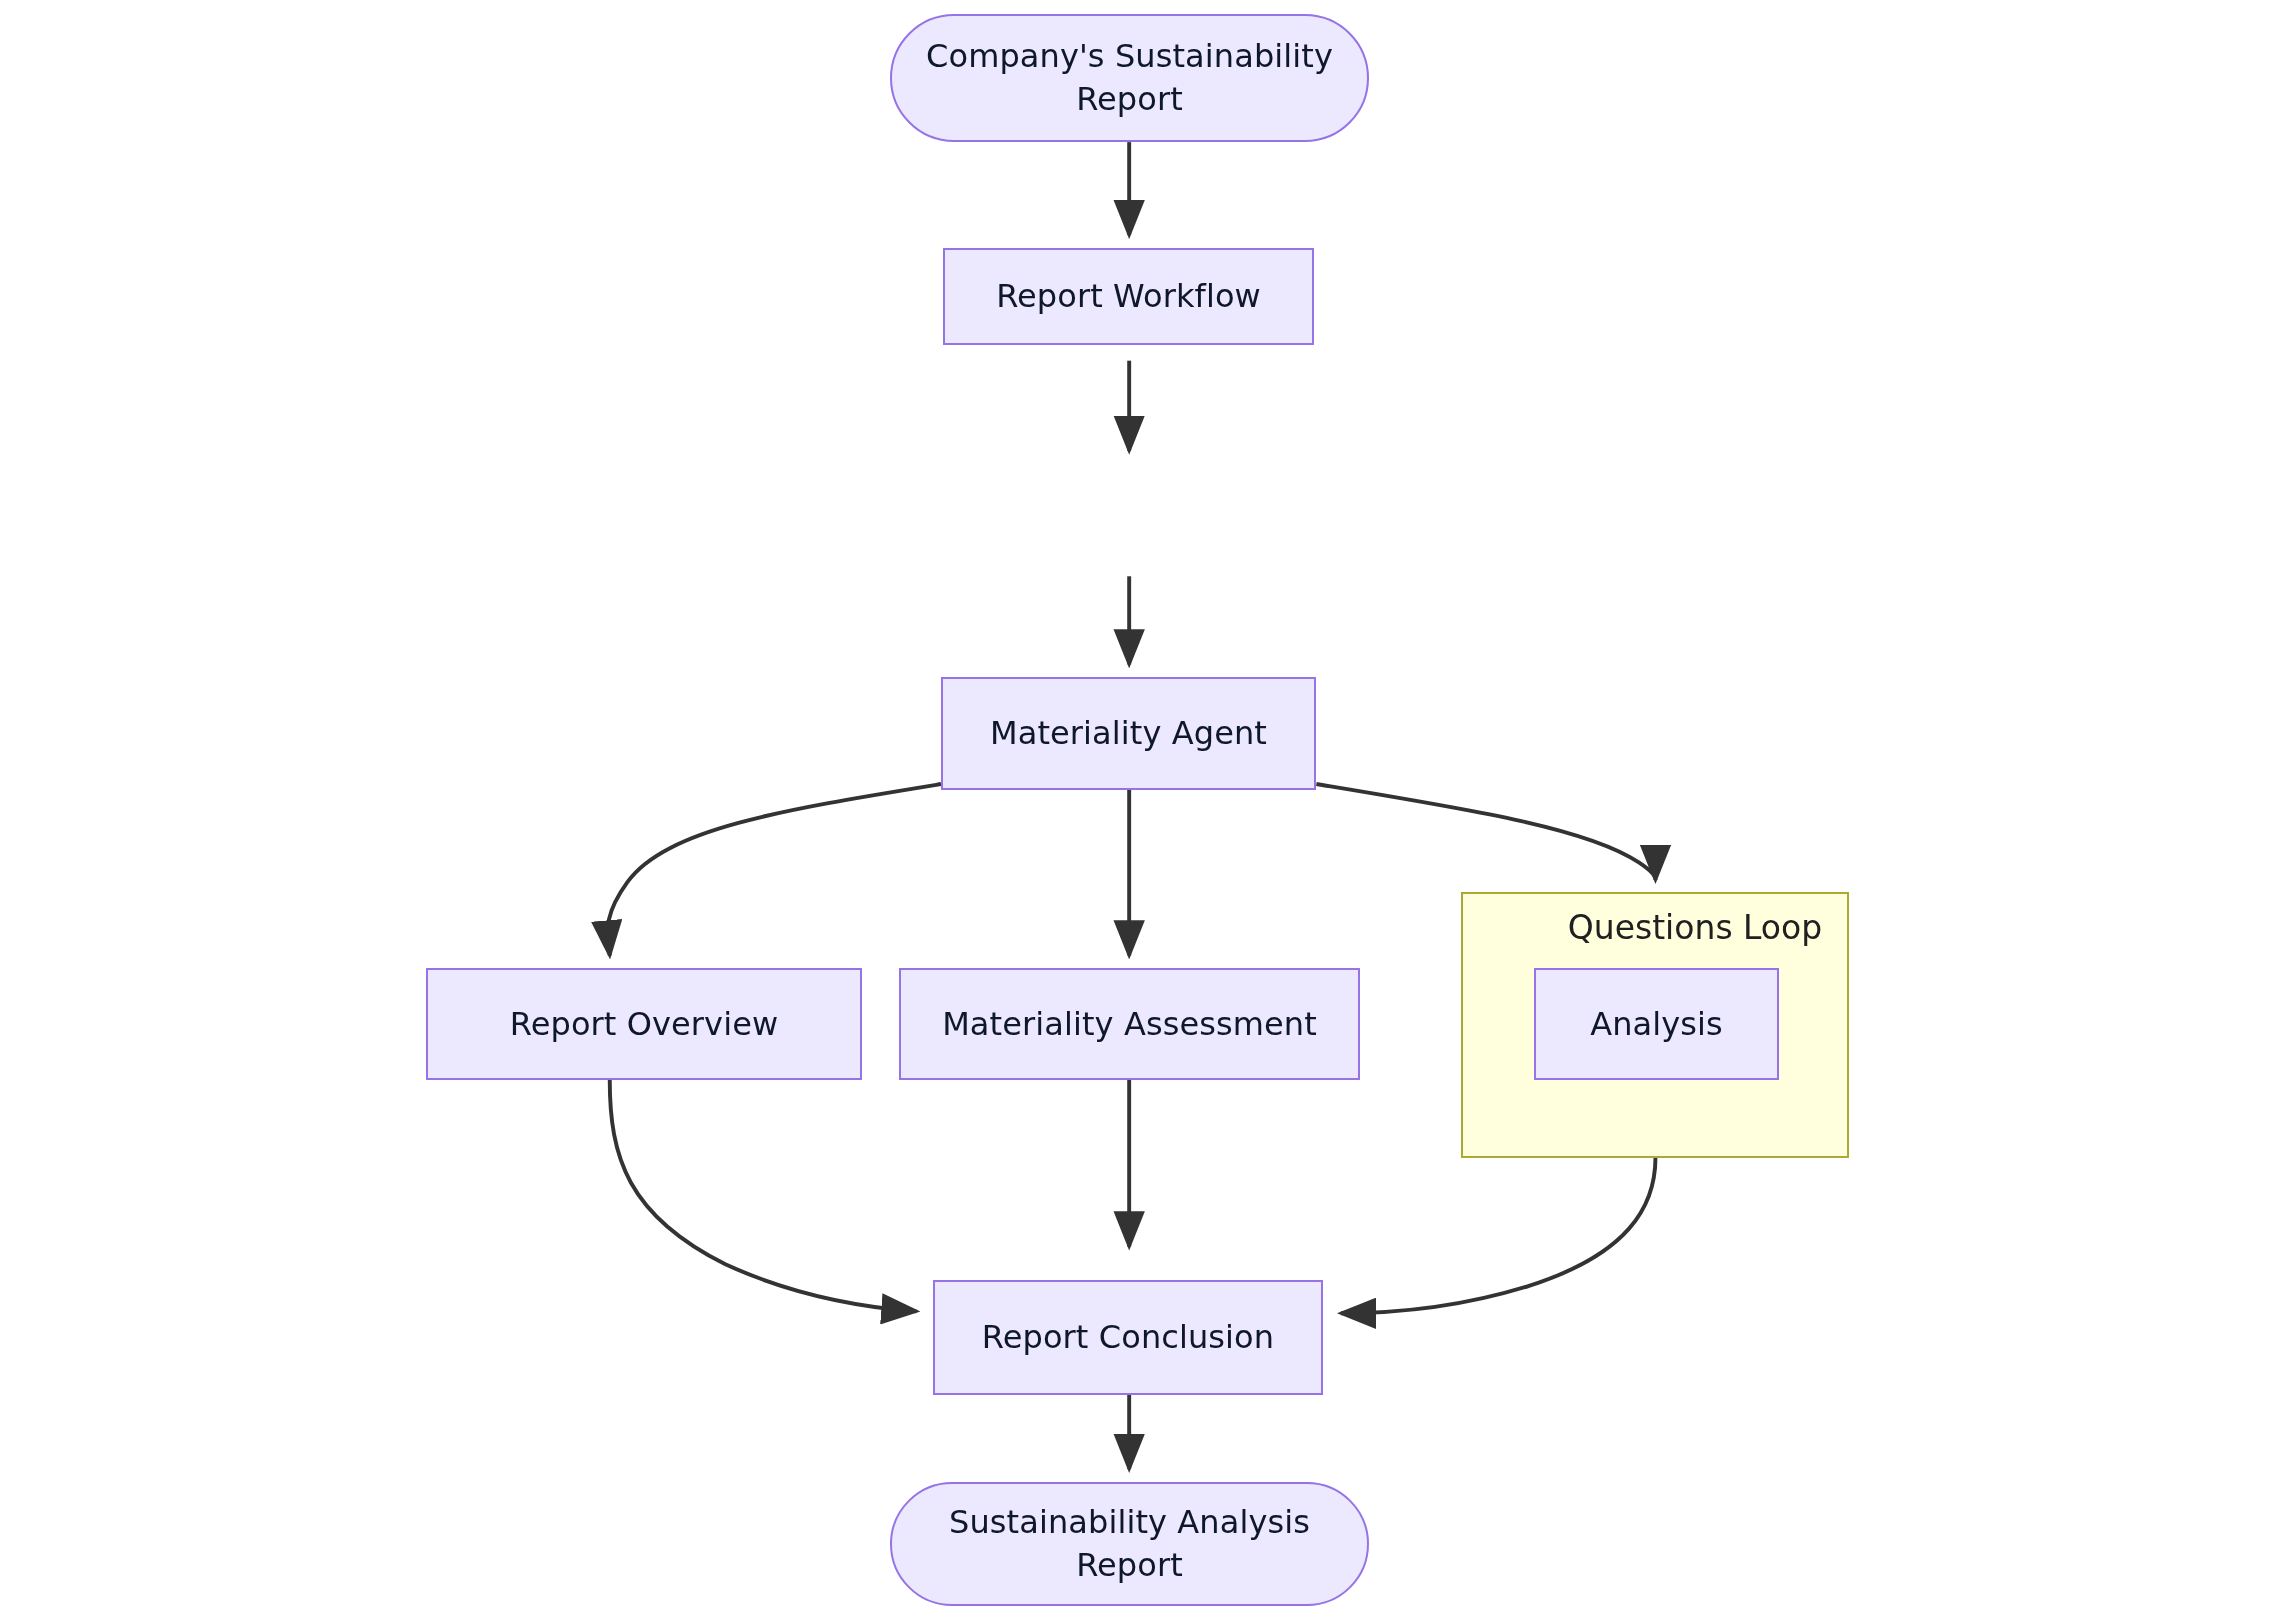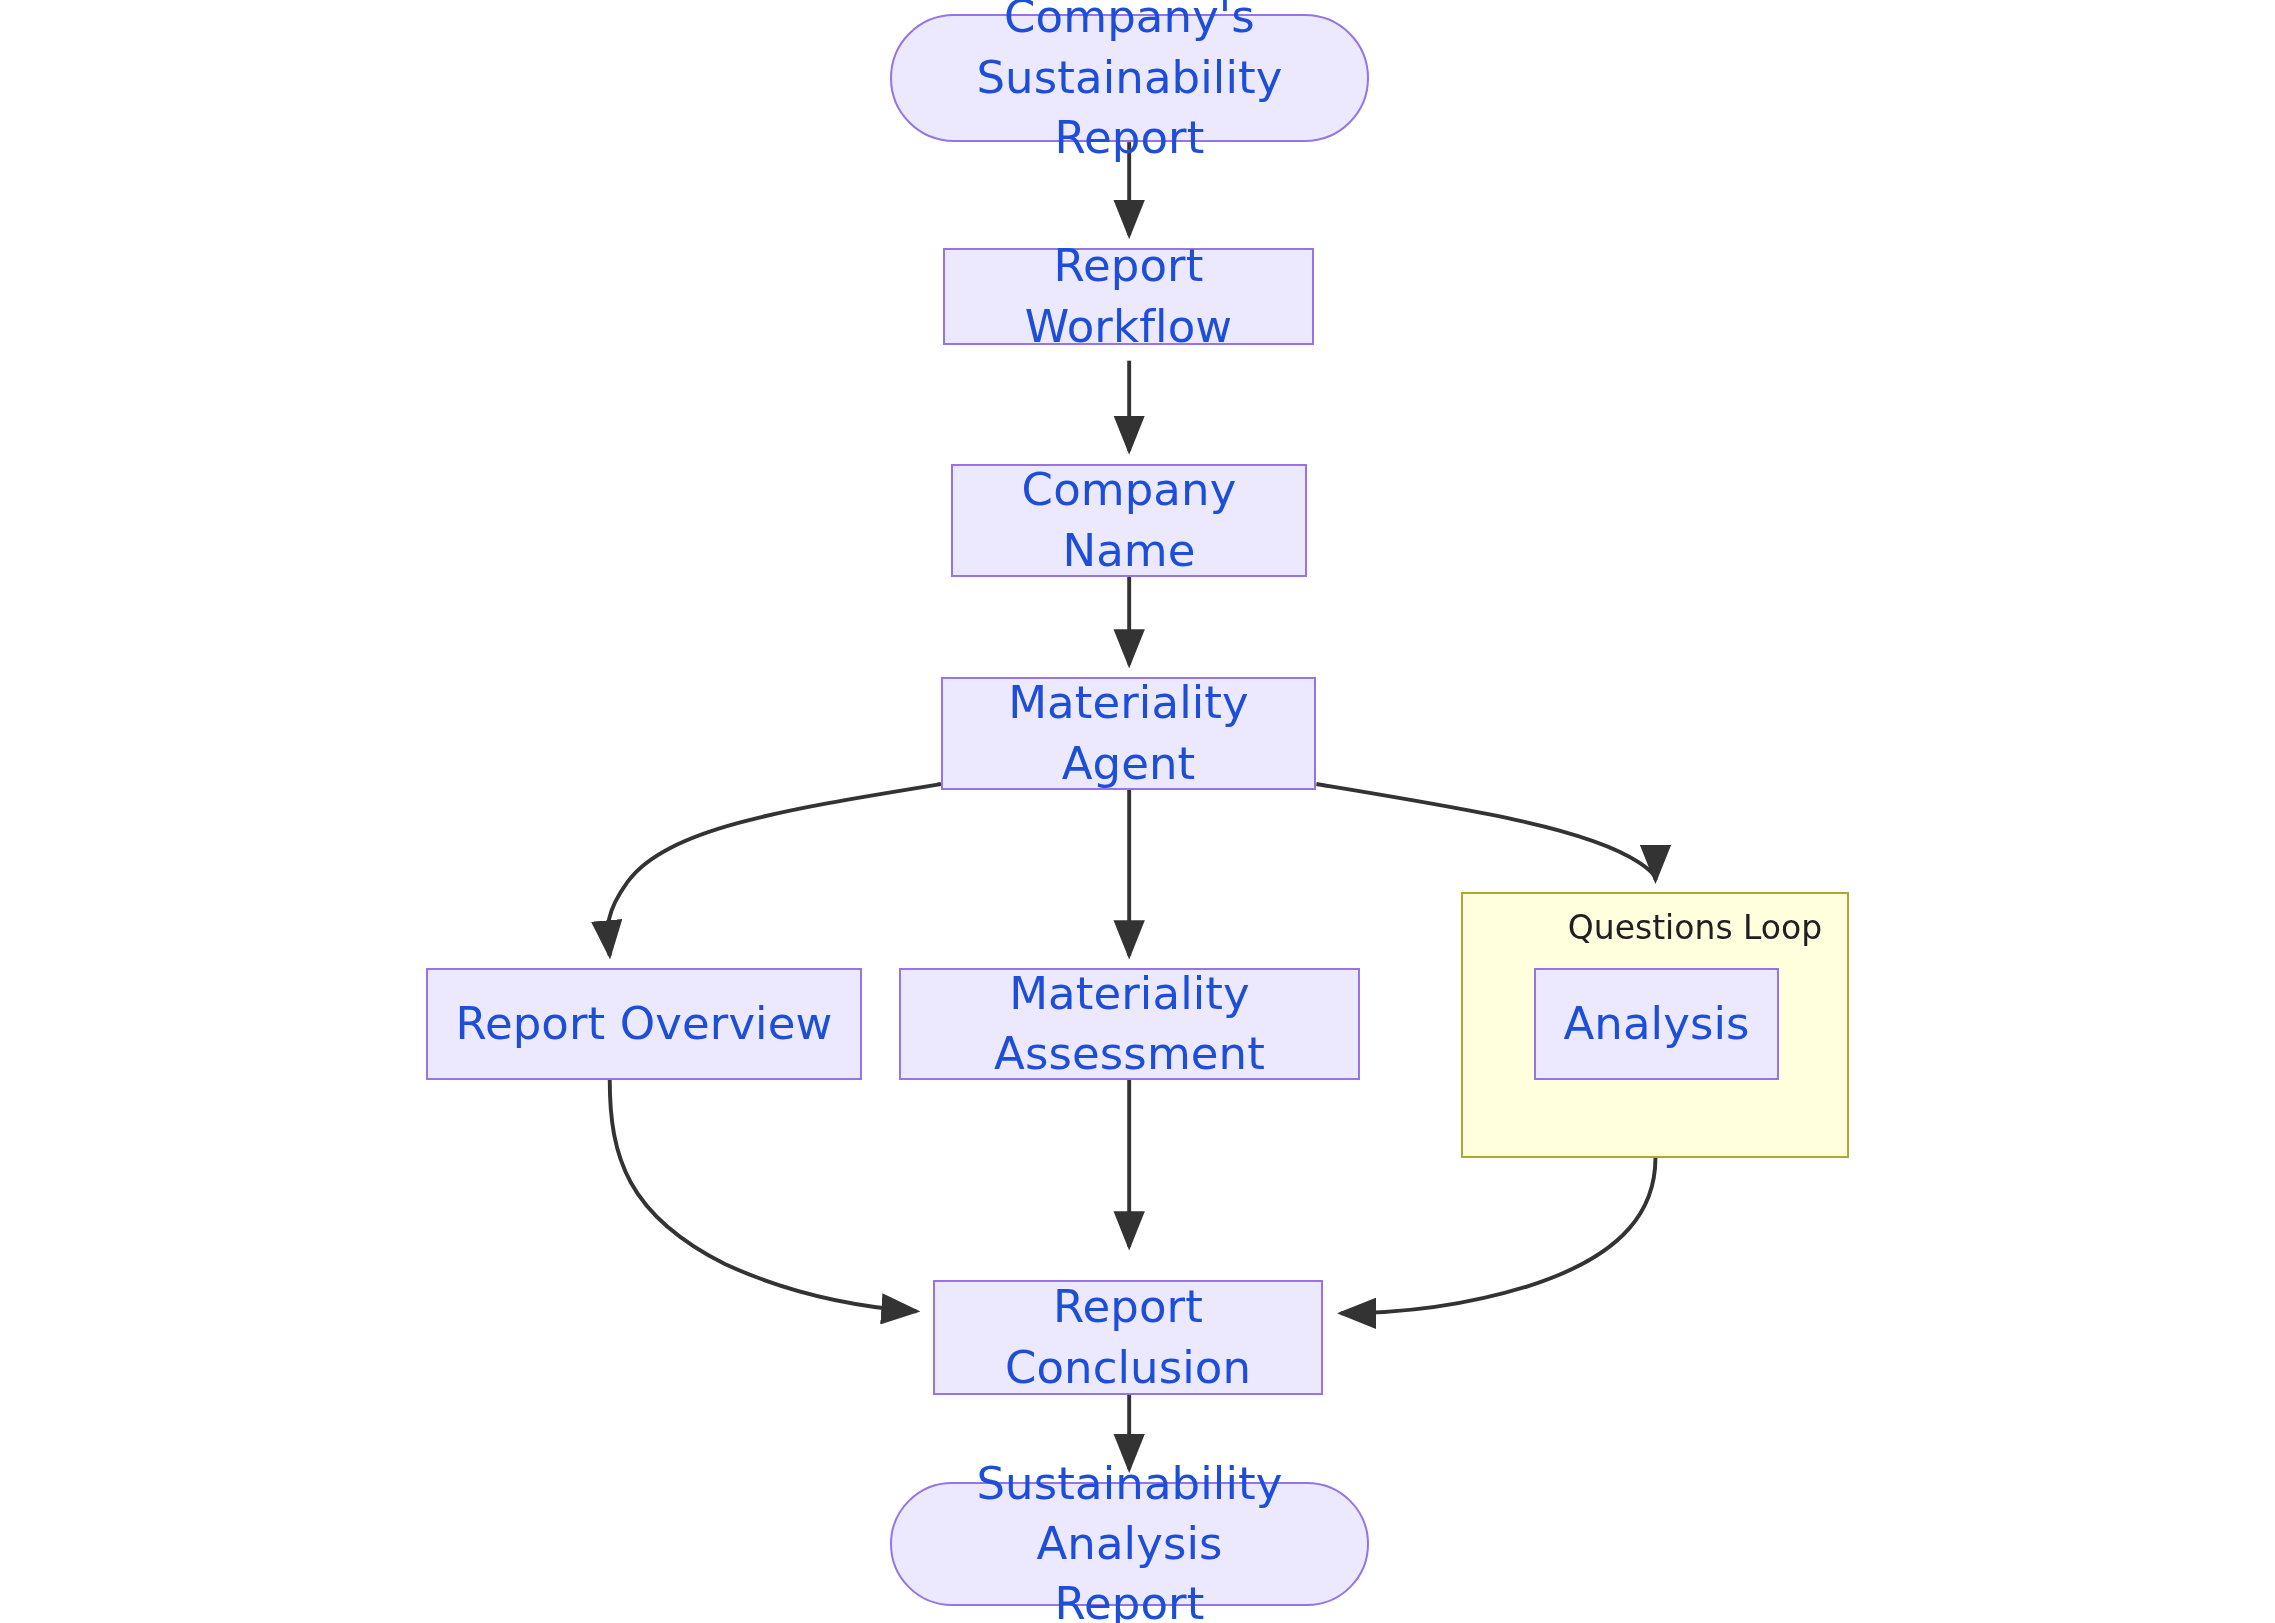--- a/index.html
+++ b/index.html
@@ -25,22 +25,22 @@
   }
   .node {
     position: absolute;
     box-sizing: border-box;
     display: flex;
     align-items: center;
     justify-content: center;
     text-align: center;
     background: #ECE8FD;
     border: 2.9px solid #9673E6;
-    color: #1d4ed8;
-    font-size: 45px;
+    color: #0f172a;
+    font-size: 32px;
     line-height: 1.34;
     letter-spacing: 0.1px;
     white-space: pre-line;
     z-index: 3;
   }
   .node.stadium {
     border-radius: 98px;
   }
   .subgraph {
     position: absolute;
@@ -100,23 +100,20 @@
 
   <div class="node stadium" style="left:890px; top:13.7px; width:479px; height:128px;">
     <span>Company's Sustainability
 Report</span>
   </div>
 
   <div class="node" style="left:943px; top:248px; width:371px; height:97px;">
     <span>Report Workflow</span>
   </div>
 
-  <div class="node" style="left:951px; top:464px; width:356px; height:113px;">
-    <span>Company Name</span>
-  </div>
 
   <div class="node" style="left:941px; top:677px; width:375px; height:113px;justify-content:center;">
     <span>Materiality Agent</span>
   </div>
 
   <div class="node" style="left:426px; top:968px; width:436px; height:112px;">
     <span>Report Overview</span>
   </div>
 
   <div class="node" style="left:899px; top:968px; width:461px; height:112px;">

